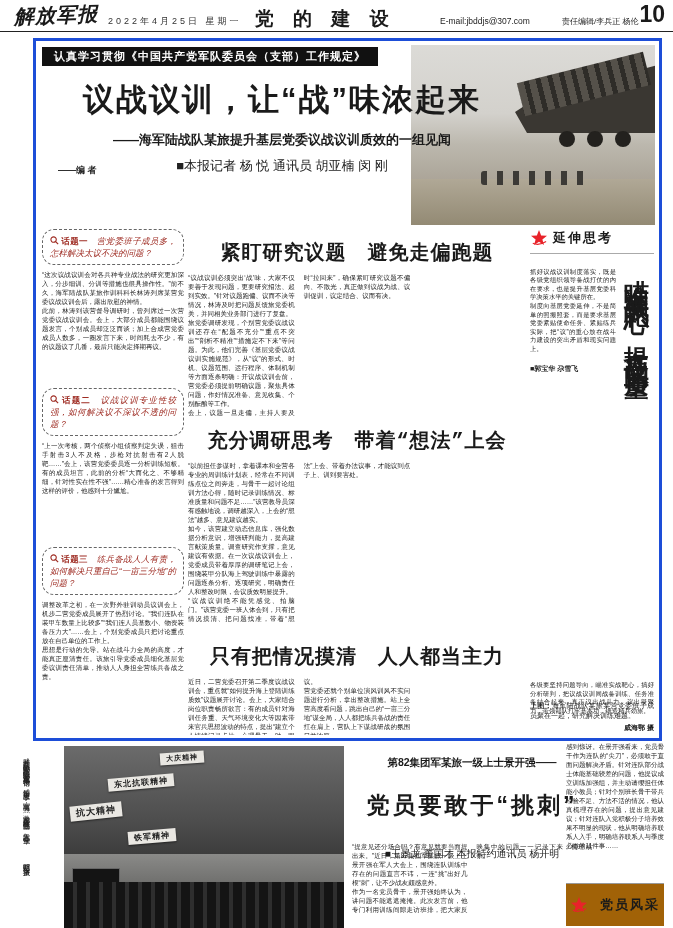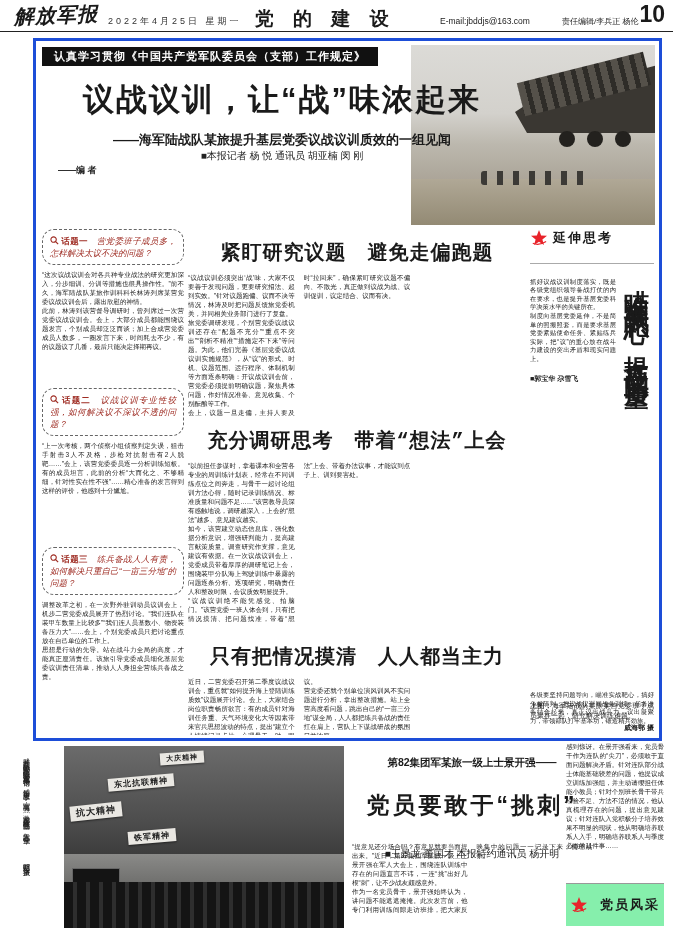--- a/index.html
+++ b/index.html
@@ -32,21 +32,21 @@
     background:repeating-linear-gradient(90deg,#55514a 0 7px,#2e2c28 7px 12px);}
   .mphoto .wheel{position:absolute;width:16px;height:16px;border-radius:50%;background:#23211e;bottom:78px;}
   .mphoto .soldiers{position:absolute;left:70px;bottom:40px;width:110px;height:14px;
     background:repeating-linear-gradient(90deg,#3c3a36 0 6px,transparent 6px 16px);border-radius:3px;}
   .mphoto .dune{position:absolute;left:0;bottom:0;width:100%;height:46px;
     background:linear-gradient(180deg,#b0a896 0%,#938a74 100%);}
 
   .titleblock{position:absolute;left:10px;top:38px;width:472px;text-align:center;}
   .headline{font-size:31px;font-weight:900;letter-spacing:2px;}
   .deck{font-size:13px;font-weight:bold;margin-top:10px;}
-  .mbyline{font-size:10px;color:#222;}
+  .mbyline{font-size:13px;margin-top:8px;color:#222;}
 
   .ednote{position:absolute;left:22px;top:122px;width:466px;font-size:9px;line-height:13.5px;
     text-align:justify;}
   .ednote .note-text{text-indent:2em;}
   .ednote .note-sig{text-align:left;font-weight:bold;margin-top:1px;}
 
   
   .leftrail{position:absolute;left:6px;top:182px;width:142px;height:508px;}
   .topicbox{border:1.5px dashed #666;border-radius:12px;padding:5px 7px;margin:6px 0 5px 0;
     font-size:8.5px;line-height:12px;color:#9e2b22;font-style:italic;text-align:justify;}
@@ -56,21 +56,21 @@
 
   
   .centerzone{position:absolute;left:152px;top:194px;width:338px;height:500px;overflow:hidden;}
   .sechead{font-size:20px;font-weight:900;text-align:center;letter-spacing:1px;margin:4px 0 7px 0;font-family:Liberation Mono, monospace;}
   .secbody{column-count:3;column-gap:9px;column-fill:auto;font-size:6.5px;line-height:9px;
     text-align:justify;color:#222;white-space:pre-line;}
   .s1{height:150px;} .s2{height:178px;} .s3{height:96px;}
 
   
   .rightrail{position:absolute;left:494px;top:188px;width:124px;height:504px;}
-  .railhead{display:flex;align-items:center;gap:5px;border-bottom:1px solid #aaa;padding-bottom:16px;}
+  .railhead{display:flex;align-items:center;gap:5px;border-bottom:1px solid #aaa;padding-bottom:6px;}
   .railhead .rtitle{font-size:13px;font-weight:900;letter-spacing:2px;}
   .railflex{display:flex;margin-top:5px;}
   .railcol{flex:1;font-size:6.3px;line-height:8.6px;text-align:justify;color:#222;white-space:pre-line;}
   .vhead{writing-mode:vertical-rl;font-size:25px;font-weight:900;letter-spacing:6px;
     height:418px;margin-left:5px;}
   .railauthor{font-size:7px;font-weight:bold;margin:3px 0;}
   .railbottom{font-size:6.3px;line-height:8.6px;text-align:justify;margin-top:4px;white-space:pre-line;}
   .railcap{position:absolute;left:0;bottom:0;width:100%;font-size:7px;line-height:10px;text-align:justify;}
   .railcap .caplabel{font-weight:900;}
   .photogsig{text-align:right;font-size:7px;margin-top:2px;font-weight:bold;}
@@ -98,31 +98,31 @@
   .bart{position:absolute;left:352px;top:740px;width:312px;height:188px;}
   .bart .bcol3{position:absolute;right:0;top:2px;width:98px;font-size:6.5px;line-height:9px;
     text-align:justify;color:#222;white-space:pre-line;height:136px;overflow:hidden;}
   .bhead{position:absolute;left:0;top:16px;width:240px;text-align:center;}
   .bkicker{font-size:10.5px;font-weight:bold;}
   .bheadline{font-size:23px;font-weight:900;letter-spacing:3px;margin-top:20px;}
   .bbyline{font-size:10px;margin-top:26px;}
   .bcols12{position:absolute;left:0;top:102px;width:240px;height:86px;column-count:2;column-gap:9px;
     column-fill:auto;font-size:6.5px;line-height:9px;text-align:justify;color:#222;white-space:pre-line;}
   .plogo{position:absolute;right:0;bottom:2px;width:98px;height:42px;border-top:1px solid #999;
-    display:flex;align-items:center;justify-content:center;gap:12px;background:#86efac;text-align:center;}
+    display:flex;align-items:center;justify-content:center;gap:12px;background:#a16207;text-align:center;}
   .plogo .ptext{font-size:13px;font-weight:900;letter-spacing:2px;}
 </style>
 </head>
 <body>
 
 <div class="pheader">
   <div class="masthead">解放军报</div>
   <div class="pdate">2022年4月25日 星期一</div>
   <div class="psection">党 的 建 设</div>
-  <div class="pemail">E-mail:jbddjs@163.com</div>
+  <div class="pemail">E-mail:jbddjs@307.com</div>
   <div class="peditors">责任编辑/李兵正 杨伦</div>
   <div class="pnum">10</div>
 </div>
 
 <div class="mainbox">
 
   <div class="slogan">认真学习贯彻《中国共产党军队委员会（支部）工作规定》</div>
 
   <div class="mphoto">
     <div class="launcher"></div>

